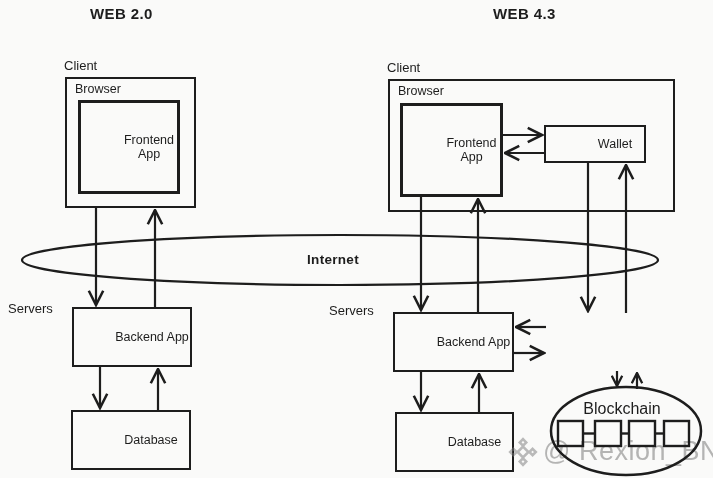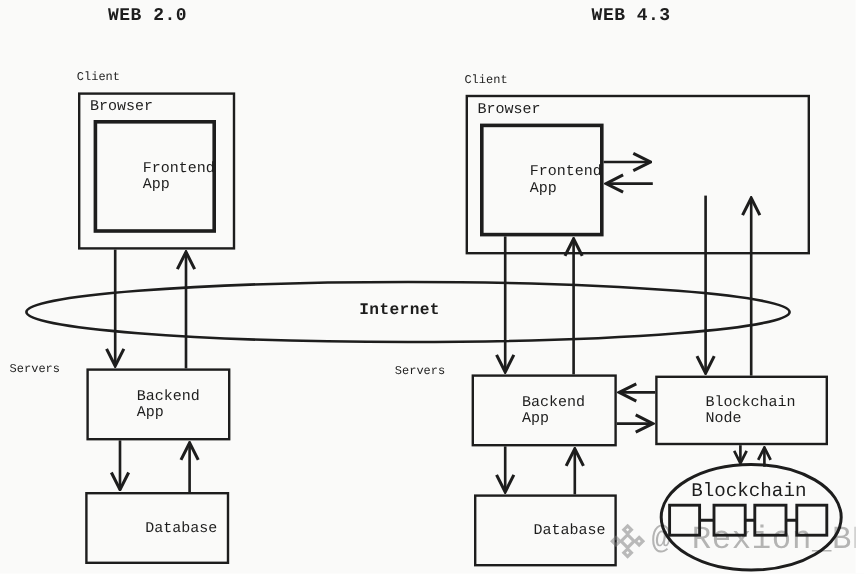--- a/index.html
+++ b/index.html
@@ -1,27 +1,27 @@
 <!DOCTYPE html>
 <html><head>
 <meta charset="utf-8">
 <style>
   html,body{margin:0;padding:0;}
   .canvas{
     position:relative;width:713px;height:478px;overflow:hidden;
     background:#fafaf9;
     color:#1d1d1d;
-    font-family:Liberation Mono, monospace;
+    font-family:Liberation Sans, sans-serif;
   }
-  .lbl{position:absolute;font-size:10px;line-height:14px;white-space:nowrap;}
+  .lbl{position:absolute;font-size:13px;line-height:14px;white-space:nowrap;}
   .title{position:absolute;font-size:15px;font-weight:bold;letter-spacing:.4px;white-space:nowrap;}
   .box{
     position:absolute;box-sizing:border-box;border:2.5px solid #1d1d1d;
     display:flex;align-items:center;justify-content:center;
-    font-size:12.5px;text-align:left;background:transparent;z-index:1;padding-left:40px;
+    font-size:12.5px;text-align:center;background:transparent;z-index:1;padding-left:40px;
   }
   .box.outer{border-width:2px;align-items:flex-start;justify-content:flex-start;}
   .corner{position:absolute;top:3px;left:8px;font-size:12.5px;}
   .center-lbl{position:absolute;text-align:center;z-index:1;}
   .internet{font-size:13.5px;font-weight:bold;letter-spacing:.3px;}
   .bclabel{font-size:16px;}
   .wires{position:absolute;left:0;top:0;z-index:3;pointer-events:none;}
   .watermark{
     position:absolute;left:508px;top:436px;z-index:2;
     display:flex;align-items:center;gap:5px;
@@ -52,26 +52,26 @@
     <span>Database</span>
   </div>
 
   <div class="lbl" style="left:387px;top:61px;">Client</div>
   <div class="box outer" style="left:388px;top:79px;width:287px;height:133px;">
     <span class="corner">Browser</span>
   </div>
   <div class="box" style="left:400px;top:103px;width:103px;height:94px;border-width:3px;">
     <span>Frontend App</span>
   </div>
+  <div class="box" style="left:544px;top:125px;width:102px;height:38px;">
+    <span>Wallet</span>
+  </div>
   <div class="lbl" style="left:329px;top:304px;">Servers</div>
   <div class="box" style="left:393px;top:312px;width:121px;height:60px;">
     <span>Backend App</span>
-  </div>
-  <div class="box" style="left:546px;top:313px;width:144px;height:58px;">
-    <span>Blockchain Node</span>
   </div>
   <div class="box" style="left:395px;top:412px;width:119px;height:60px;">
     <span>Database</span>
   </div>
 
   <div class="center-lbl internet" style="left:293px;top:252px;width:80px;">Internet</div>
   <div class="center-lbl bclabel" style="left:576px;top:400px;width:92px;">Blockchain</div>
 
   <div class="watermark">
     <svg class="wm-logo" width="30" height="30" viewBox="0 0 30 30">

